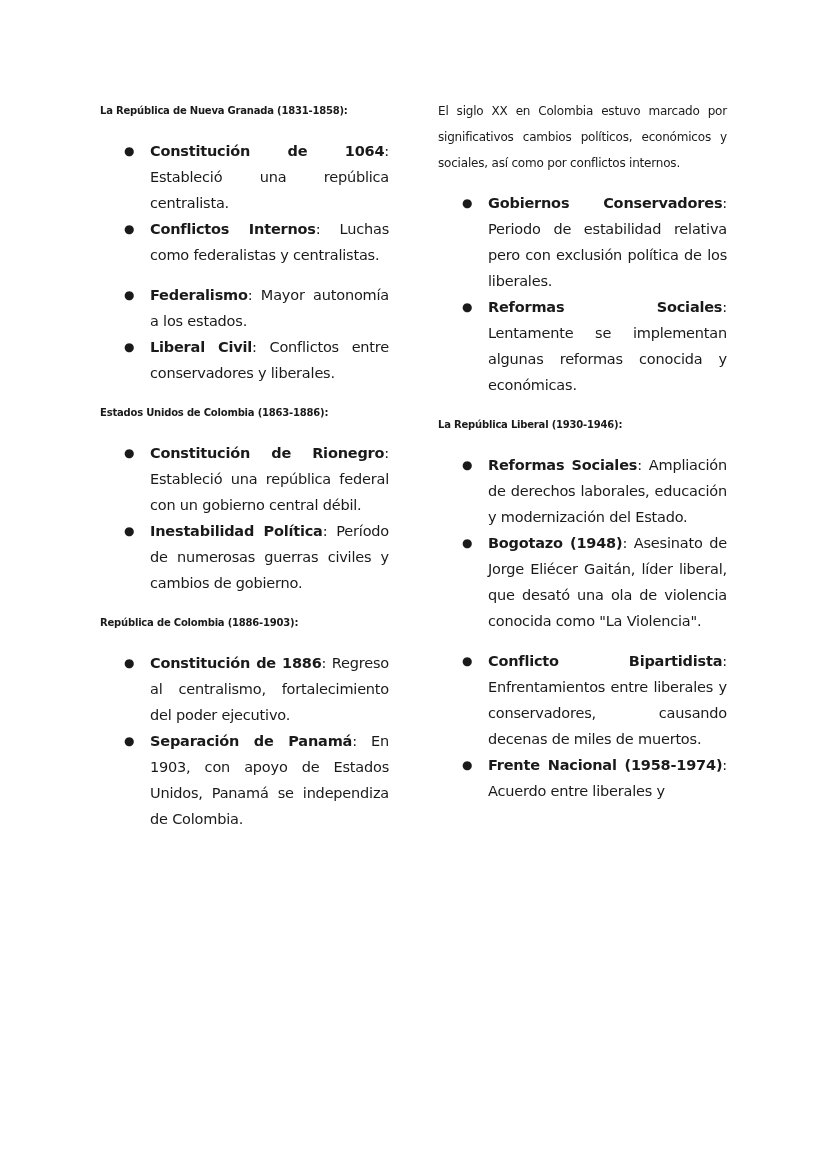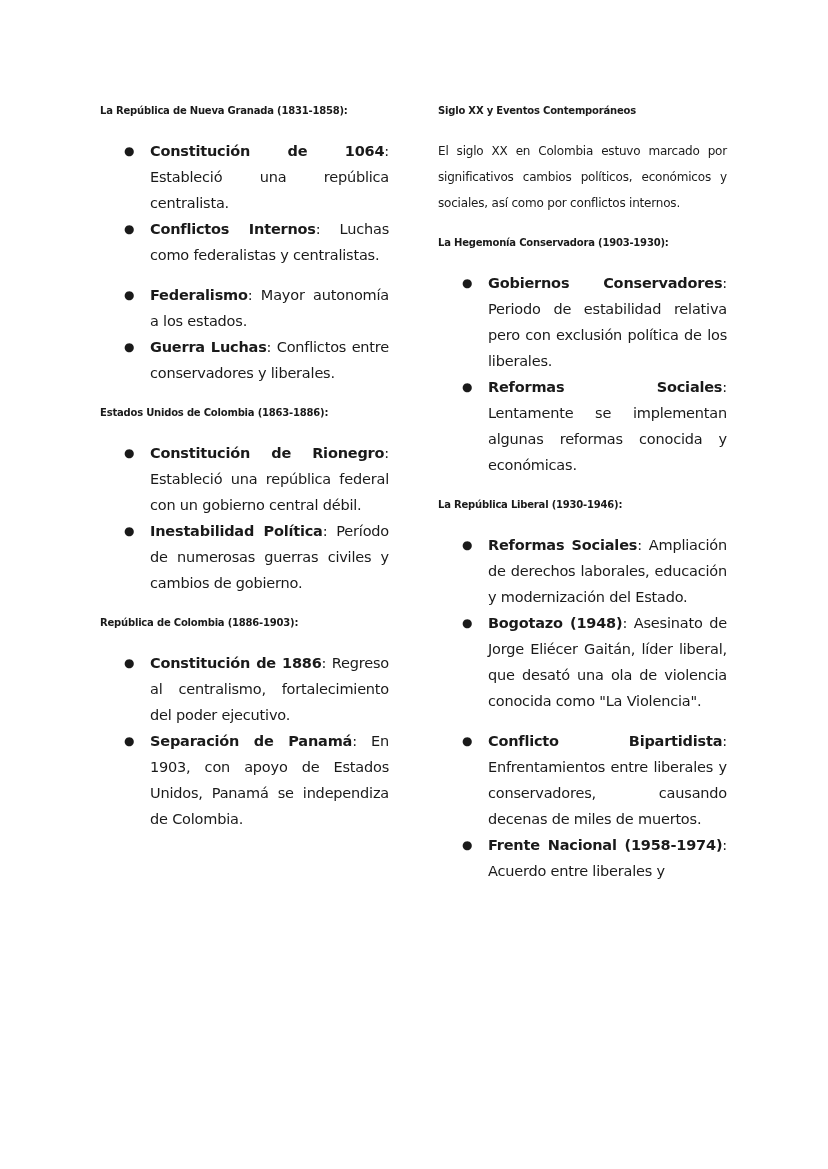--- a/index.html
+++ b/index.html
@@ -42,21 +42,21 @@
     <p class="heading">La República de Nueva Granada (1831-1858):</p>
     <ul class="items">
       <li><span class="bullet">●</span><b>Constitución de 1064</b><span>: Estableció una república centralista.</span></li>
       <li><span class="bullet">●</span><b>Conflictos Internos</b><span>: Luchas como federalistas y centralistas.</span></li>
     </ul>
   </div>
 
   <div>
     <ul class="items">
       <li><span class="bullet">●</span><b>Federalismo</b><span>: Mayor autonomía a los estados.</span></li>
-      <li><span class="bullet">●</span><b>Guerra Luchas</b><span>: Conflictos entre conservadores y liberales.</span></li>
+      <li><span class="bullet">●</span><b>Liberal Civil</b><span>: Conflictos entre conservadores y liberales.</span></li>
     </ul>
   </div>
 
   <div>
     <p class="heading">Estados Unidos de Colombia (1863-1886):</p>
     <ul class="items">
       <li><span class="bullet">●</span><b>Constitución de Rionegro</b><span>: Estableció una república federal con un gobierno central débil.</span></li>
       <li><span class="bullet">●</span><b>Inestabilidad Política</b><span>: Período de numerosas guerras civiles y cambios de gobierno.</span></li>
     </ul>
   </div>
@@ -64,25 +64,23 @@
   <div>
     <p class="heading">República de Colombia (1886-1903):</p>
     <ul class="items">
       <li><span class="bullet">●</span><b>Constitución de 1886</b><span>: Regreso al centralismo, fortalecimiento del poder ejecutivo.</span></li>
       <li><span class="bullet">●</span><b>Separación de Panamá</b><span>: En 1903, con apoyo de Estados Unidos, Panamá se independiza de Colombia.</span></li>
     </ul>
   </div>
 </div>
 
 <div class="col col-right">
-  <p class="heading">Siglo XX y Eventos Contemporáneos</p>
   <p class="para">El siglo XX en Colombia estuvo marcado por significativos cambios políticos, económicos y sociales, así como por conflictos internos.</p>
 
   <div>
-    <p class="heading">La Hegemonía Conservadora (1903-1930):</p>
     <ul class="items">
       <li><span class="bullet">●</span><b>Gobiernos Conservadores</b><span>: Periodo de estabilidad relativa pero con exclusión política de los liberales.</span></li>
       <li><span class="bullet">●</span><b>Reformas Sociales</b><span>: Lentamente se implementan algunas reformas conocida y económicas.</span></li>
     </ul>
   </div>
 
   <div>
     <p class="heading">La República Liberal (1930-1946):</p>
     <ul class="items">
       <li><span class="bullet">●</span><b>Reformas Sociales</b><span>: Ampliación de derechos laborales, educación y modernización del Estado.</span></li>

